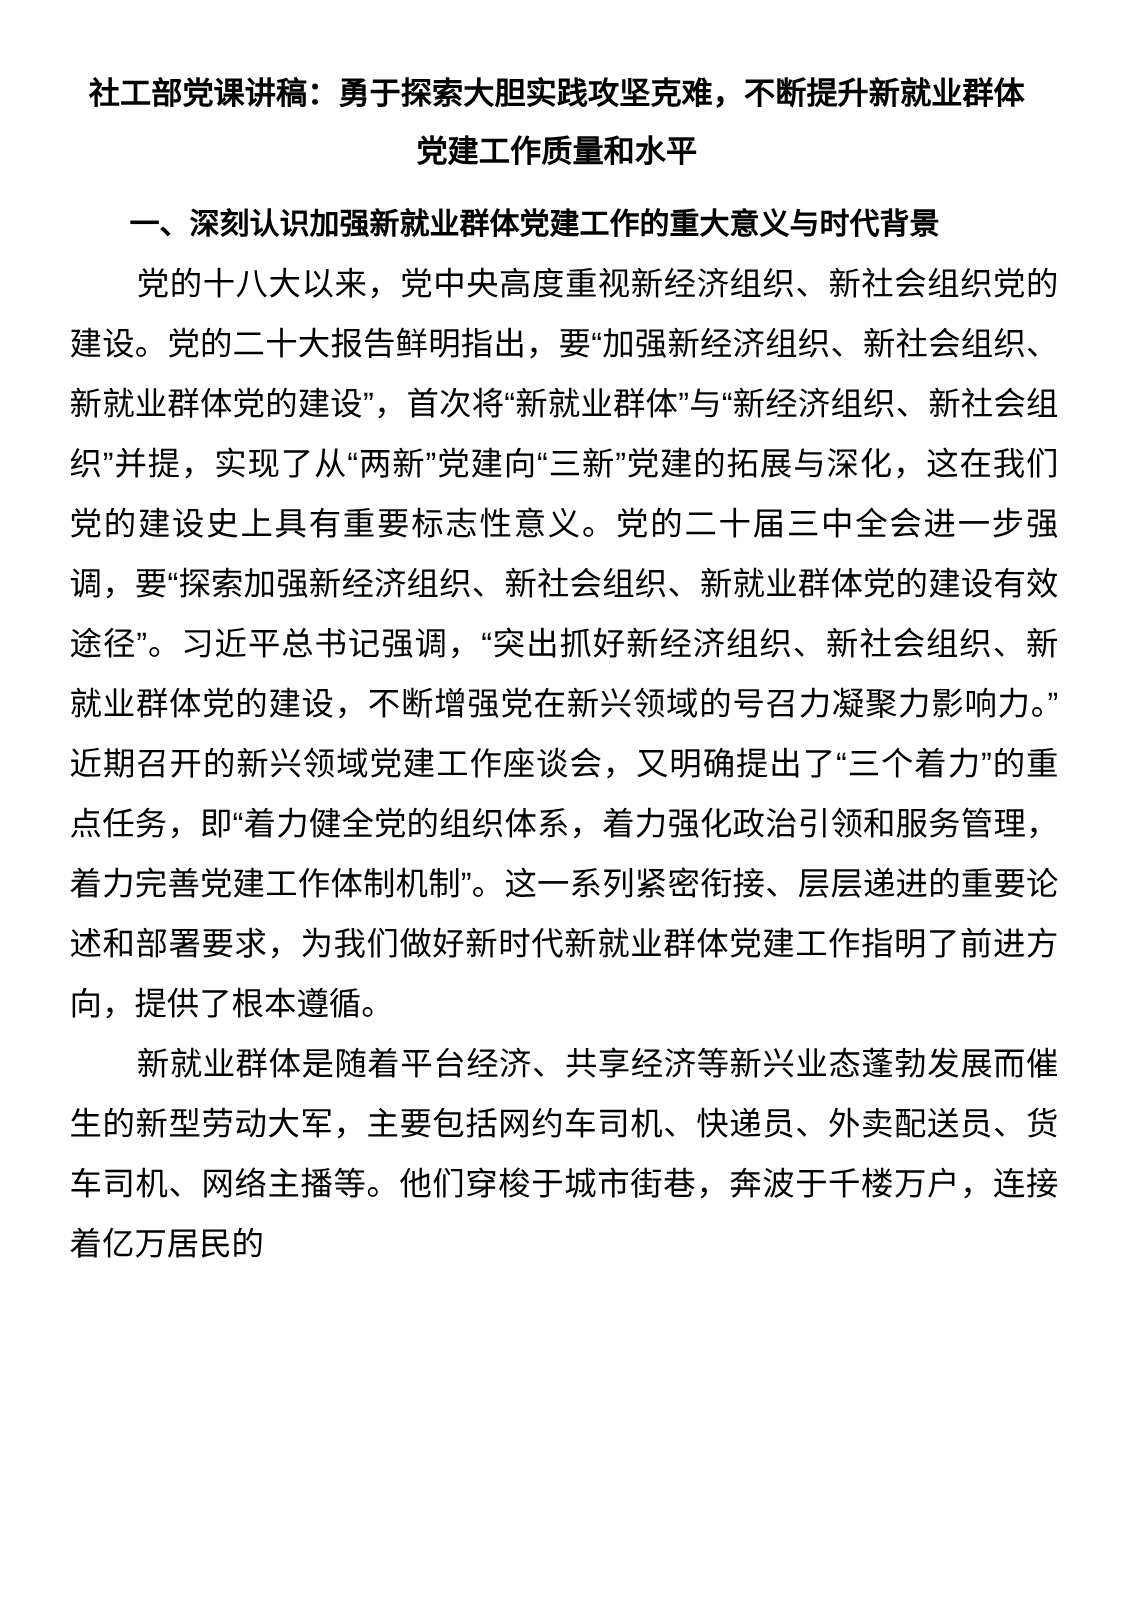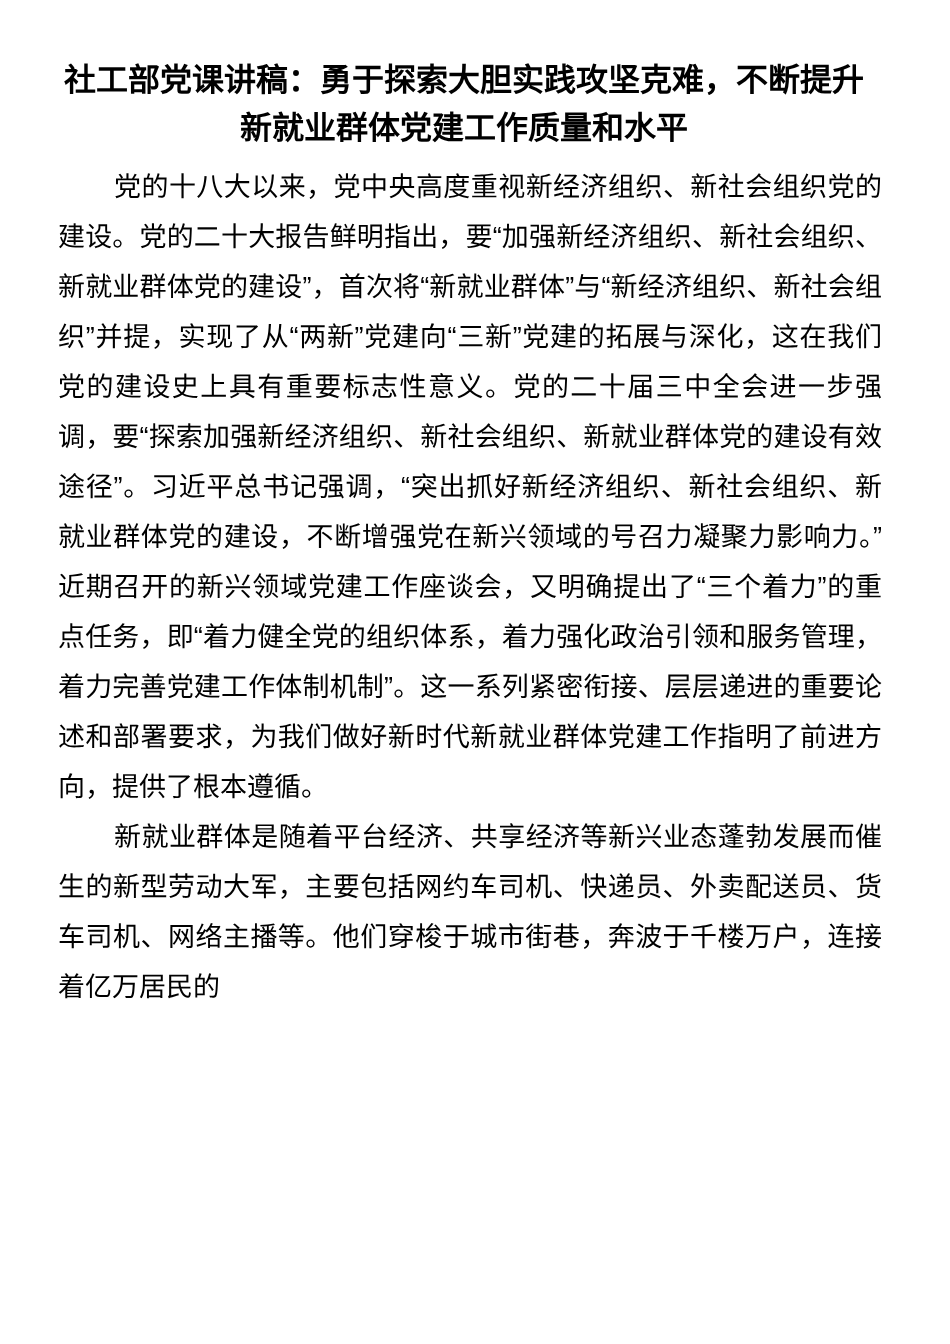--- a/index.html
+++ b/index.html
@@ -20,28 +20,29 @@
     position: relative;
     width: 950px;
     height: 1344px;
     background: #ffffff;
     box-sizing: border-box;
     padding: 56px 68px 0 58px;
     overflow: hidden;
   }
 
   .doc-title {
-    font-size: 32px;
+    font-size: 26px;
     font-weight: bold;
     line-height: 48px;
     text-align: center;
     letter-spacing: 0px;
     margin: 0 12px 10px 0;
     padding: 0 4px;
     word-break: break-all;
+    font-family: Liberation Mono, monospace;
   }
 
   .salutation {
     font-size: 27px;
     line-height: 50px;
     margin: 0;
     text-indent: 0;
     text-align: justify;
     text-justify: inter-ideograph;
     word-break: break-all;
@@ -69,17 +70,18 @@
 </style>
 </head>
 <body style="color: rgb(0, 0, 0);">
 
 <div class="page" style="background: rgb(255, 255, 255);">
 
   <h1 class="doc-title">社工部党课讲稿：勇于探索大胆实践攻坚克难，不断提升新就业群体党建工作质量和水平</h1>
 
 
   <div id="body-blocks">
+      <p class="section-heading">一、深刻认识加强新就业群体党建工作的重大意义与时代背景</p>
       <p class="para">党的十八大以来，党中央高度重视新经济组织、新社会组织党的建设。党的二十大报告鲜明指出，要“加强新经济组织、新社会组织、新就业群体党的建设”，首次将“新就业群体”与“新经济组织、新社会组织”并提，实现了从“两新”党建向“三新”党建的拓展与深化，这在我们党的建设史上具有重要标志性意义。党的二十届三中全会进一步强调，要“探索加强新经济组织、新社会组织、新就业群体党的建设有效途径”。习近平总书记强调，“突出抓好新经济组织、新社会组织、新就业群体党的建设，不断增强党在新兴领域的号召力凝聚力影响力。”近期召开的新兴领域党建工作座谈会，又明确提出了“三个着力”的重点任务，即“着力健全党的组织体系，着力强化政治引领和服务管理，着力完善党建工作体制机制”。这一系列紧密衔接、层层递进的重要论述和部署要求，为我们做好新时代新就业群体党建工作指明了前进方向，提供了根本遵循。</p>
       <p class="para">新就业群体是随着平台经济、共享经济等新兴业态蓬勃发展而催生的新型劳动大军，主要包括网约车司机、快递员、外卖配送员、货车司机、网络主播等。他们穿梭于城市街巷，奔波于千楼万户，连接着亿万居民的</p>
     </div>
 
 </div>
 
 </body></html>

